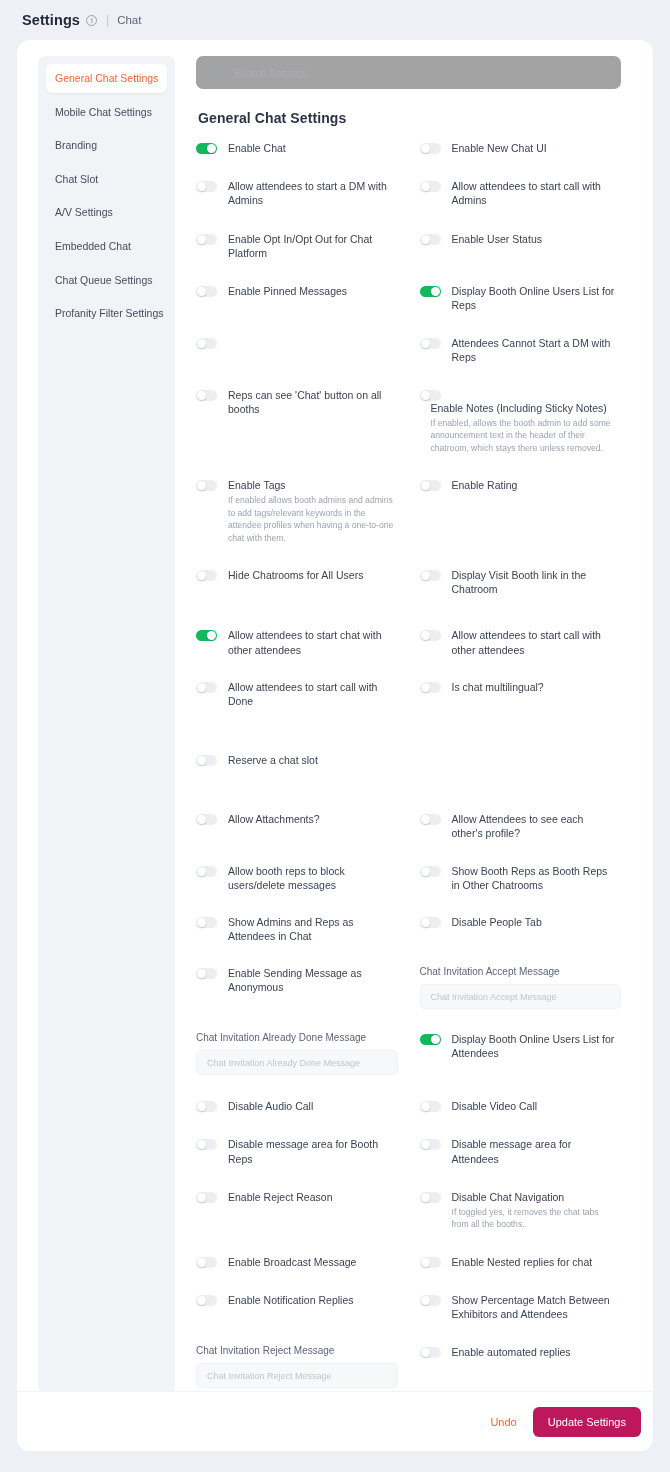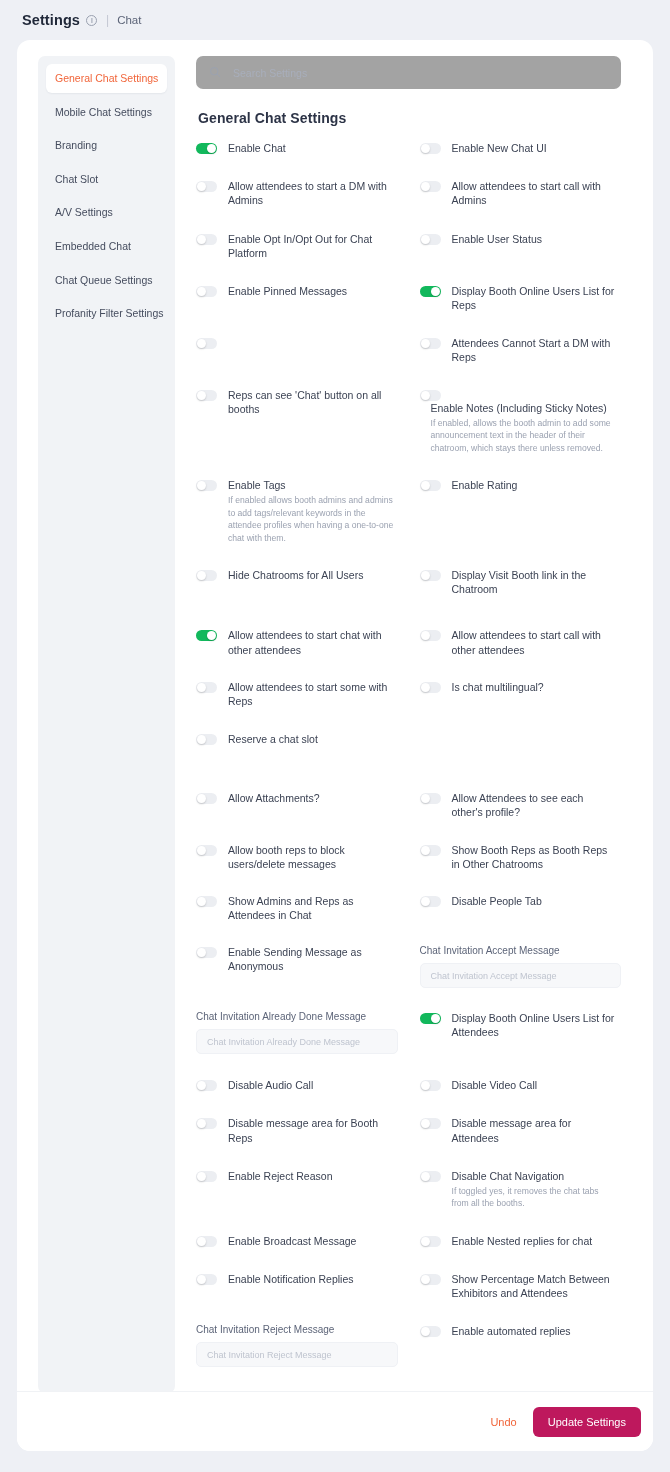--- a/index.html
+++ b/index.html
@@ -413,32 +413,32 @@
             </div>
             <div class="cell-text">
               <div class="cell-label">Allow attendees to start call with other attendees</div>
             </div>
           </div>
           <div class="cell" style="margin-bottom: 22px;">
             <div class="toggle">
               <div class="knob"></div>
             </div>
             <div class="cell-text">
-              <div class="cell-label">Allow attendees to start some with Reps</div>
+              <div class="cell-label">Allow attendees to start call with Done</div>
             </div>
           </div>
           <div class="cell" style="margin-bottom: 22px;">
             <div class="toggle">
               <div class="knob"></div>
             </div>
             <div class="cell-text">
               <div class="cell-label">Is chat multilingual?</div>
             </div>
           </div>
-          <div class="cell" style="margin-bottom: 43px;">
+          <div class="cell" style="margin-bottom: 43px; margin-top: 21px;">
             <div class="toggle">
               <div class="knob"></div>
             </div>
             <div class="cell-text">
               <div class="cell-label">Reserve a chat slot</div>
             </div>
           </div>
           <div class="cell empty" style="margin-bottom: 43px;"></div>
           <div class="cell" style="margin-bottom: 21px;">
             <div class="toggle">

